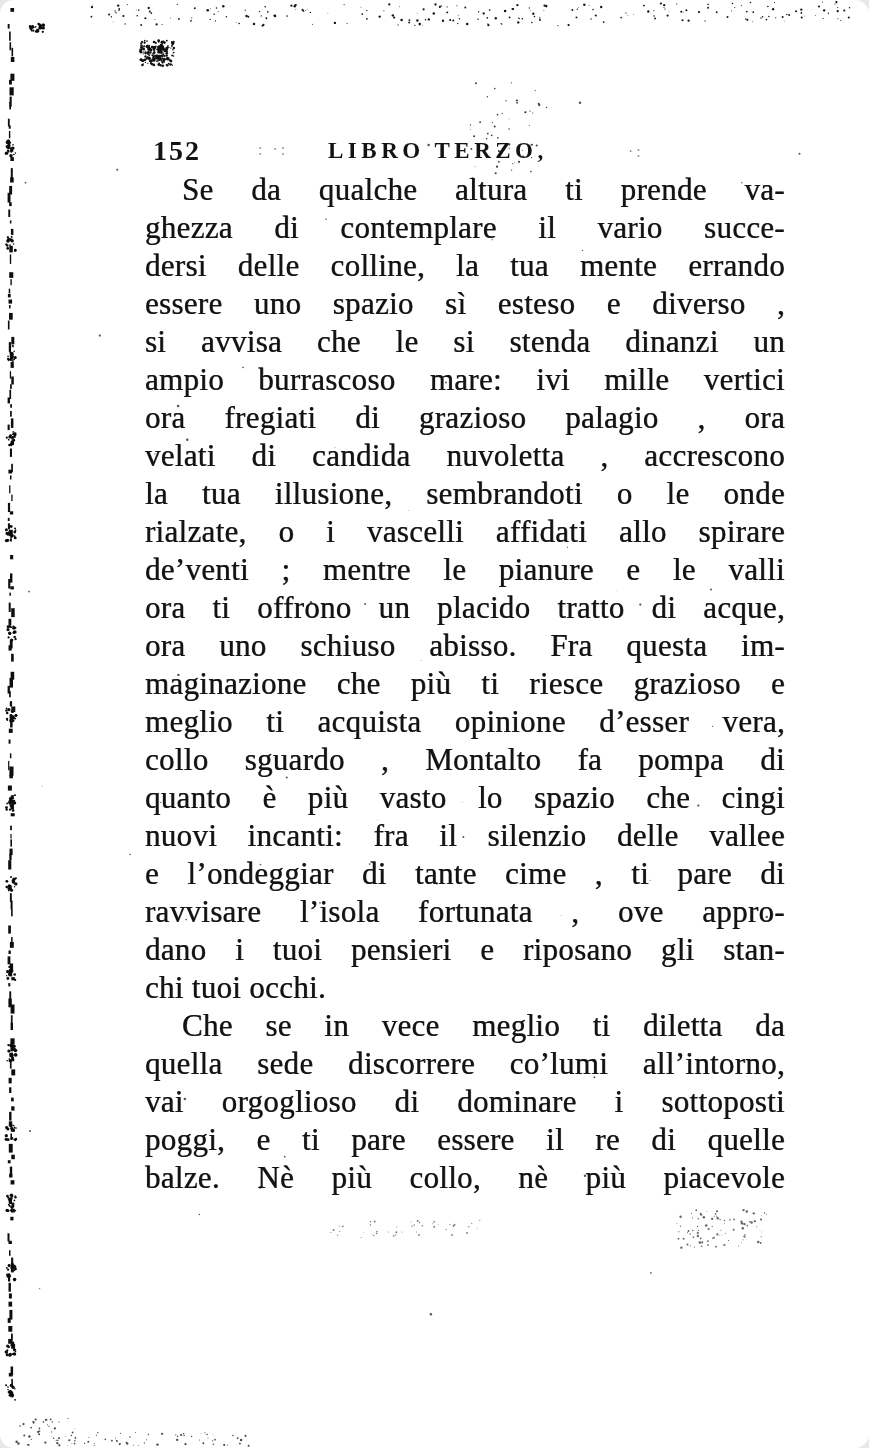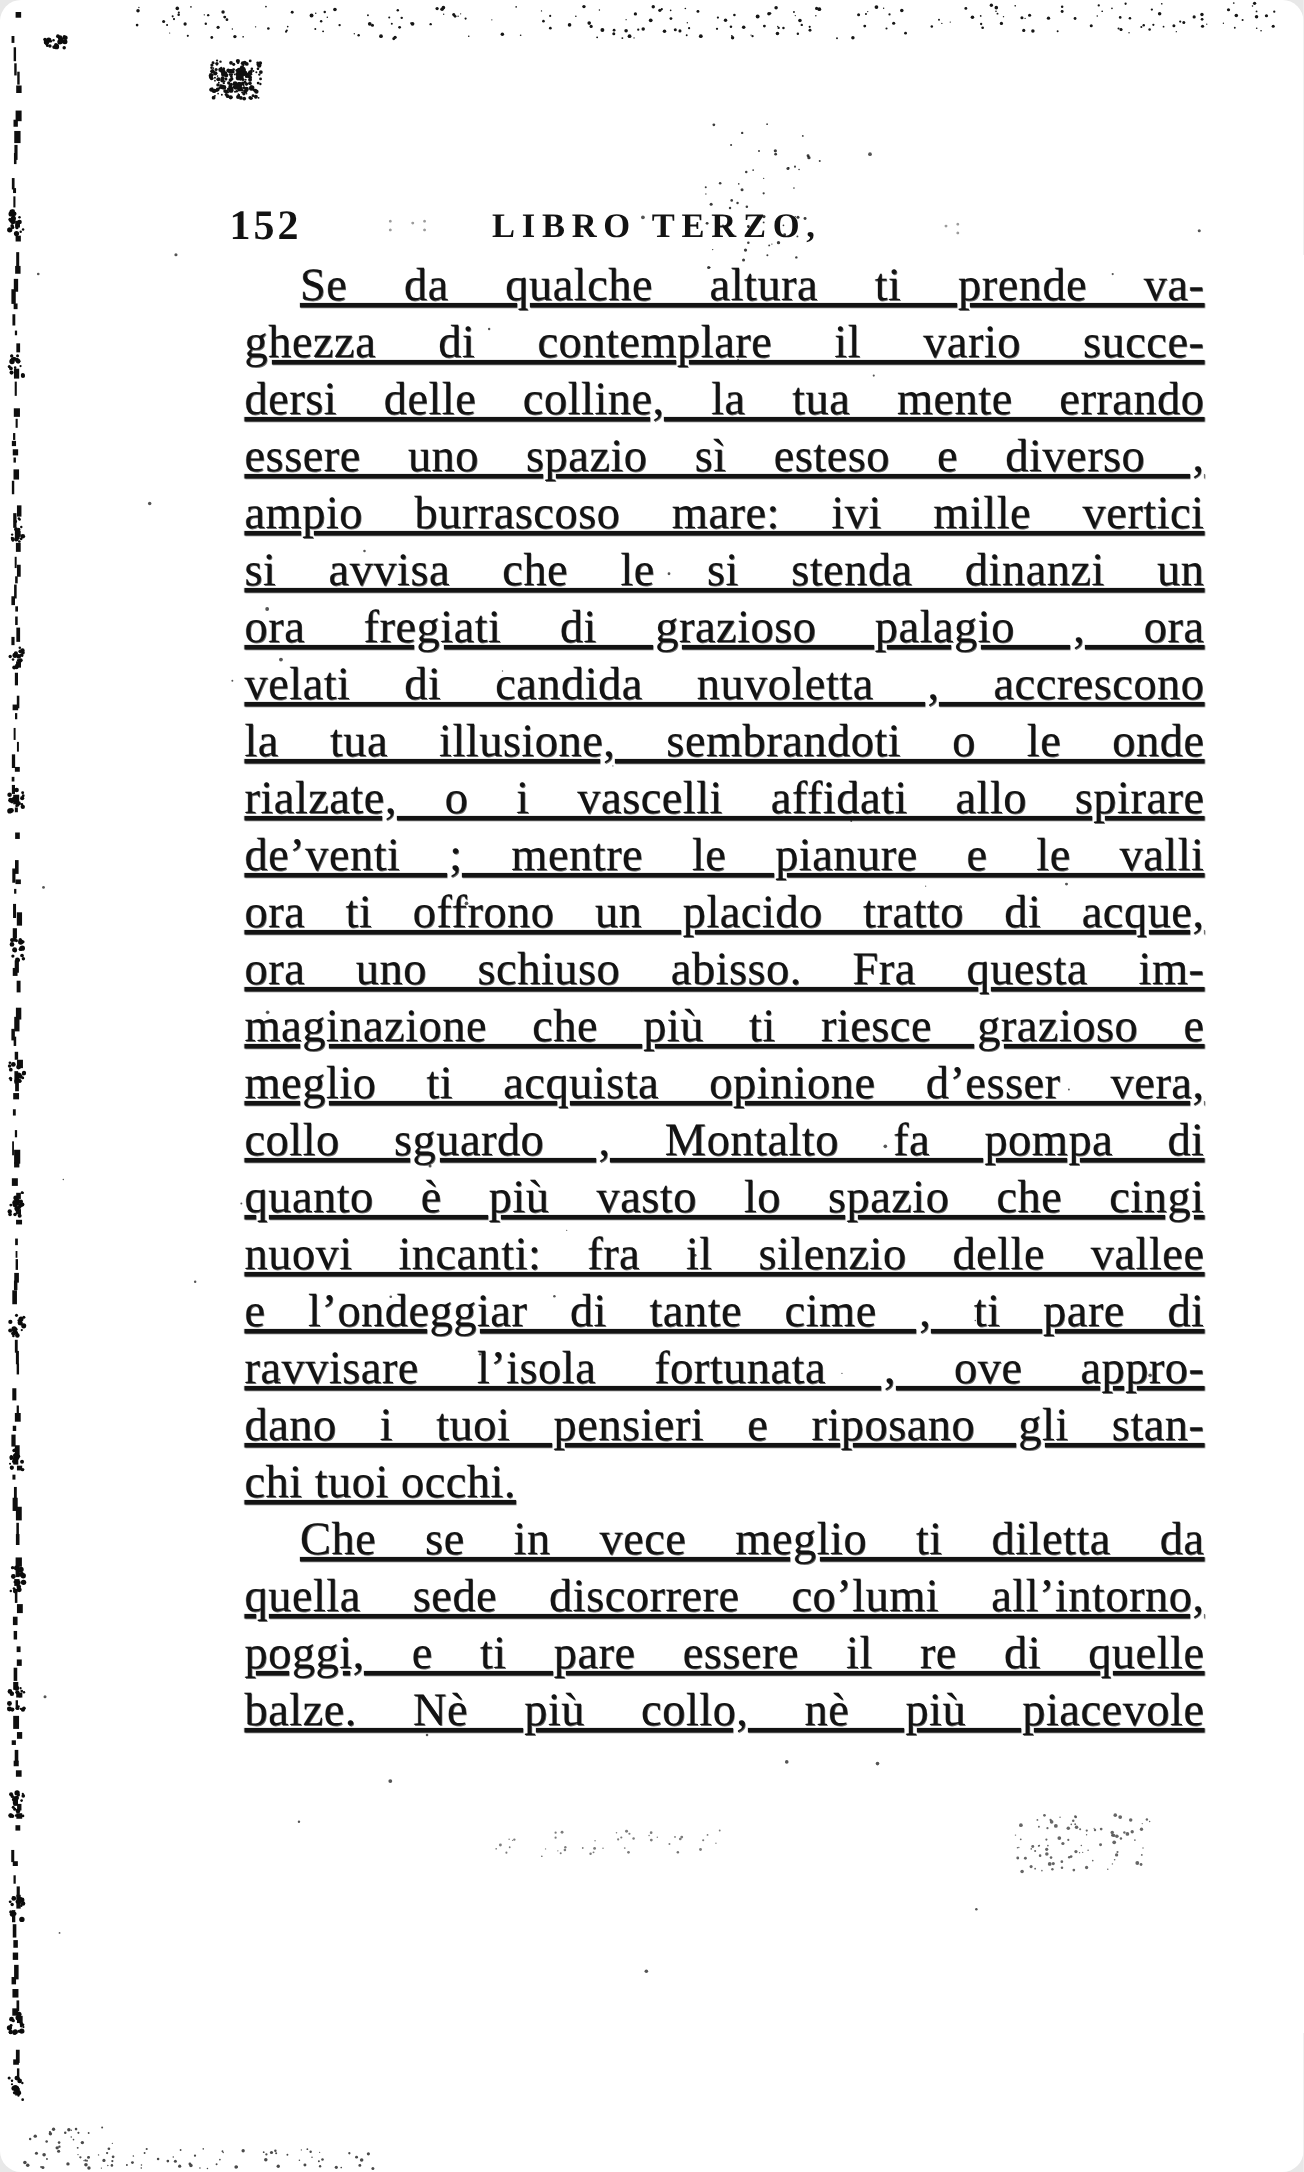--- a/index.html
+++ b/index.html
@@ -20,21 +20,21 @@
     font-size:28px; letter-spacing:2px; font-weight:bold;
   }
   .header-title {
     position:absolute; left:296px; top:5px;
     font-size:23px; letter-spacing:4.5px; font-weight:bold;margin-left:32px;
   }
   .faint-mark {
     position:absolute; color:#9b9b9b; font-size:16px; letter-spacing:3px;
   }
   .textblock {
-    position:absolute; left:163px; top:171px; width:640px;text-decoration:underline;
+    position:absolute; left:145px; top:171px; width:640px;
   }
   .line {
     font-size:31px; line-height:38px; height:38px;
     letter-spacing:0.3px;
     text-align:justify; text-align-last:justify;
     text-shadow:0.45px 0.35px 0 rgba(10,10,10,0.6), -0.3px -0.2px 0 rgba(10,10,10,0.3);
     white-space:normal; overflow:visible;
   }
   .line.indent { padding-left:37px; box-sizing:border-box; }
   .line.no-just { text-align:center; text-align-last:left; }
@@ -1285,37 +1285,38 @@
     <span class="faint-mark" style="left:258px; top:8px;">: ·:</span>
     <div class="header-title">LIBRO TERZO,</div>
     <span class="faint-mark" style="left:628px; top:10px;">·:</span>
   </div>
 
   <div class="textblock" id="textblock">
       <div class="line indent">Se da qualche altura ti prende va-</div>
       <div class="line">ghezza di contemplare il vario succe-</div>
       <div class="line">dersi delle colline, la tua mente errando</div>
       <div class="line">essere uno spazio sì esteso e diverso ,</div>
+      <div class="line">si avvisa che le si stenda dinanzi un</div>
       <div class="line">ampio burrascoso mare: ivi mille vertici</div>
-      <div class="line">si avvisa che le si stenda dinanzi un</div>
       <div class="line">ora fregiati di grazioso palagio , ora</div>
       <div class="line">velati di candida nuvoletta , accrescono</div>
       <div class="line">la tua illusione, sembrandoti o le onde</div>
       <div class="line">rialzate, o i vascelli affidati allo spirare</div>
       <div class="line">de’venti ; mentre le pianure e le valli</div>
       <div class="line">ora ti offrono un placido tratto di acque,</div>
       <div class="line">ora uno schiuso abisso. Fra questa im-</div>
       <div class="line">maginazione che più ti riesce grazioso e</div>
       <div class="line">meglio ti acquista opinione d’esser vera,</div>
       <div class="line">collo sguardo , Montalto fa pompa di</div>
       <div class="line">quanto è più vasto lo spazio che cingi</div>
       <div class="line">nuovi incanti: fra il silenzio delle vallee</div>
       <div class="line">e l’ondeggiar di tante cime , ti pare di</div>
       <div class="line">ravvisare l’isola fortunata , ove appro-</div>
       <div class="line">dano i tuoi pensieri e riposano gli stan-</div>
       <div class="line no-just">chi tuoi occhi.</div>
       <div class="line indent">Che se in vece meglio ti diletta da</div>
       <div class="line">quella sede discorrere co’lumi all’intorno,</div>
+      <div class="line">vai orgoglioso di dominare i sottoposti</div>
       <div class="line">poggi, e ti pare essere il re di quelle</div>
       <div class="line">balze. Nè più collo, nè più piacevole</div>
     </div>
 
 </div>
 
 </body></html>

